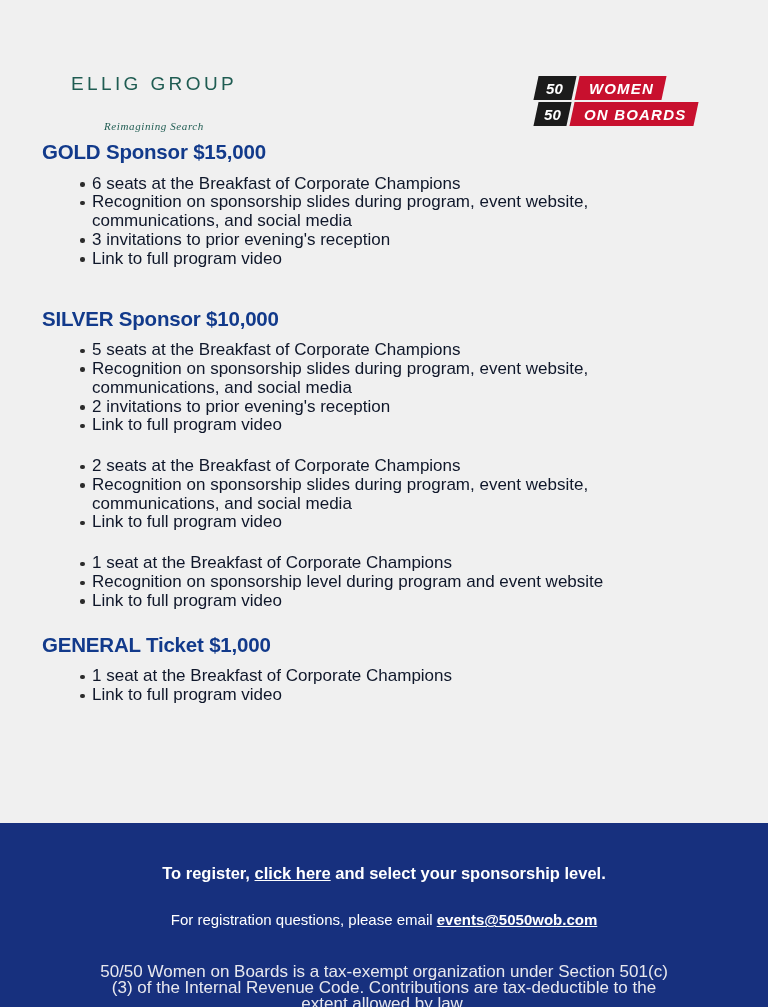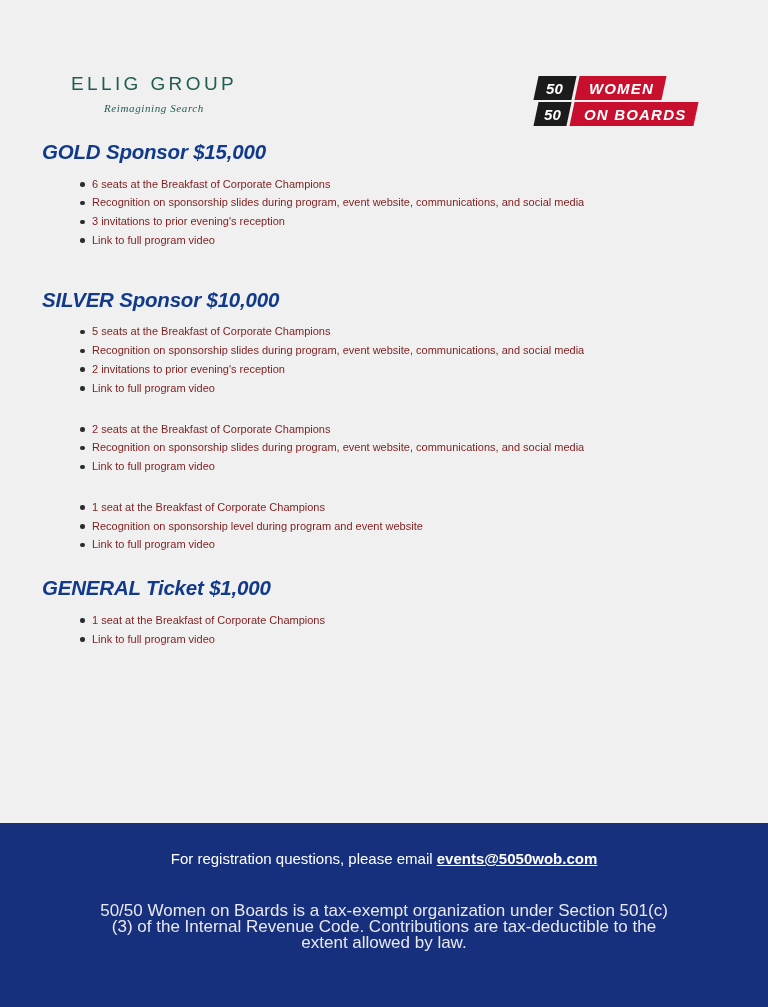--- a/index.html
+++ b/index.html
@@ -44,21 +44,21 @@
     font-weight: 400;
     line-height: 1;
     white-space: nowrap;
   }
   .brand-left .brand-tag {
     font-family: "Liberation Serif", serif;
     font-style: italic;
     font-size: 11px;
     color: #1f5c52;
     letter-spacing: 0.6px;
-    margin-top: 9px;
+    margin-top: 27px;
     white-space: nowrap;
   }
 
   
   .wob-logo {
     position: absolute;
     left: 536px;
     top: 76px;
     width: 160px;
     height: 52px;
@@ -106,32 +106,31 @@
   .tier { margin-bottom: 22px; }
   .tier:last-child { margin-bottom: 0; }
 
   .tier-title {
     color: #123a8b;
     font-size: 20.5px;
     font-weight: bold;
     letter-spacing: -0.2px;
     margin: 0 0 11px 0;
     line-height: 1.15;
-    font-style: italic;
   }
 
   ul.benefits {
     margin: 0;
     padding-left: 38px;
     list-style: none;
   }
   ul.benefits li {
     position: relative;
-    font-size: 11px;
-    color: #7f1d1d;
+    font-size: 17px;
+    color: #0f172a;
     line-height: 18.8px;
     padding-left: 12px;
     margin-bottom: 0px;
   }
   ul.benefits li::before {
     content: "";
     position: absolute;
     left: 0;
     top: 7.5px;
     width: 4.5px;
@@ -259,19 +258,22 @@
       <h2 class="tier-title">GENERAL Ticket $1,000</h2>
       <ul class="benefits">
         <li>1 seat at the Breakfast of Corporate Champions</li>
         <li>Link to full program video</li>
       </ul>
     </div>
 
   </div>
 
   <div class="footer">
+    <div class="footer-line1">
+      <span>To register, </span><a href="#">click here</a><span> and select your sponsorship level.</span>
+    </div>
     <div class="footer-line2">
       <span>For registration questions, please email </span><a href="#">events@5050wob.com </a>
     </div>
     <div class="footer-disclaimer">50/50 Women on Boards is a tax-exempt organization under Section 501(c)(3) of the Internal Revenue Code. Contributions are tax-deductible to the extent allowed by law.</div>
   </div>
 
 </div>
 
 </body></html>

